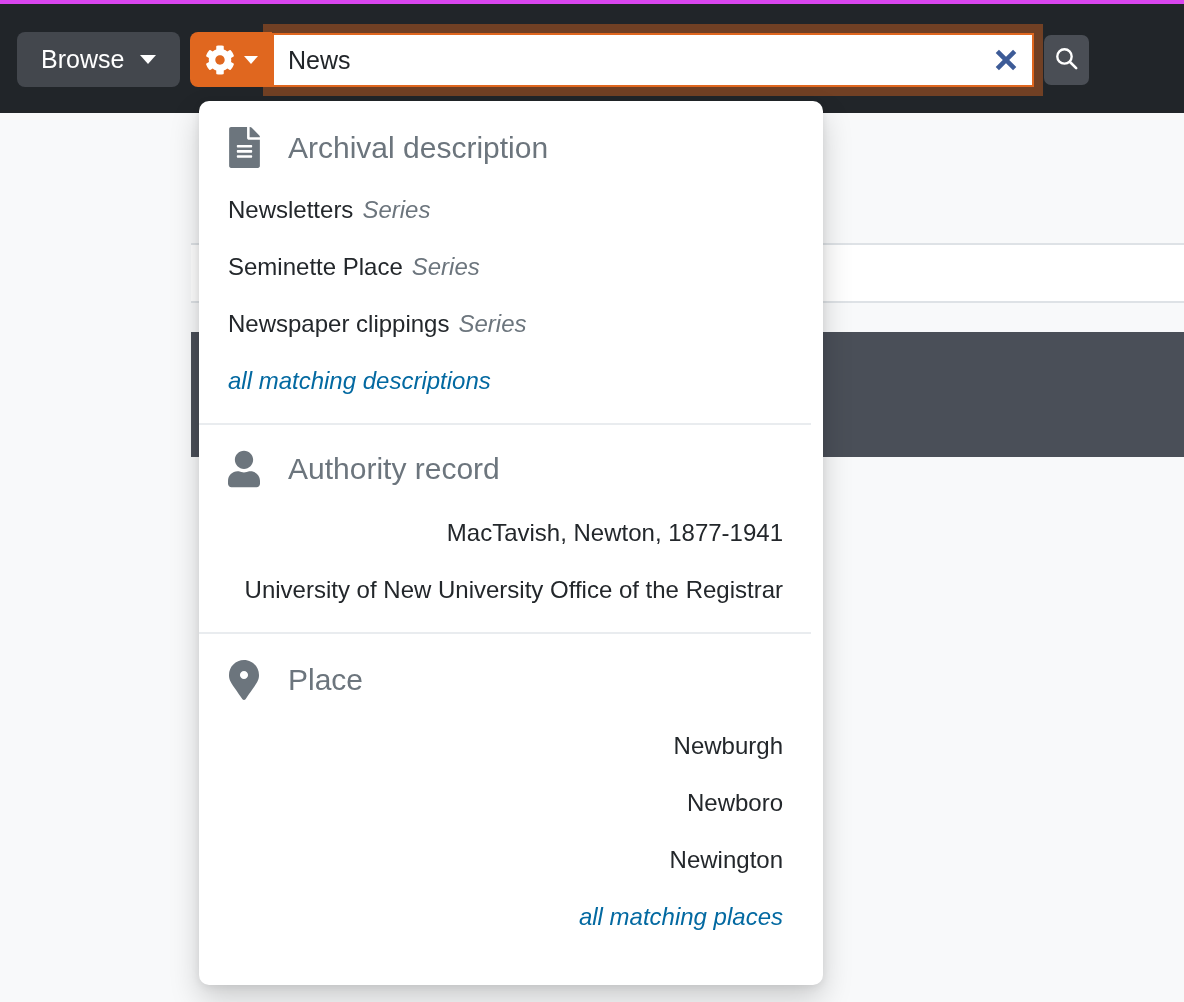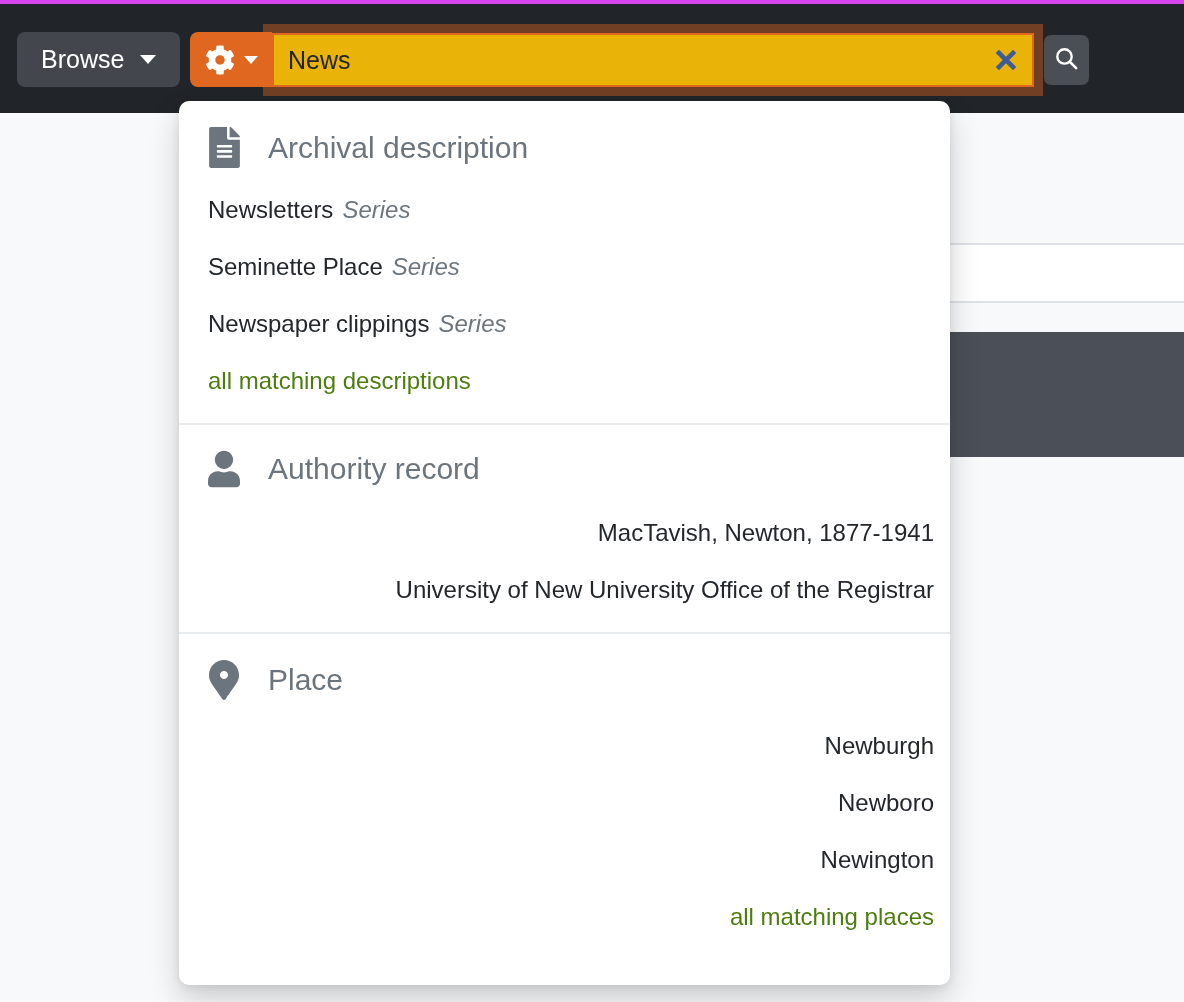--- a/index.html
+++ b/index.html
@@ -48,55 +48,55 @@
     background:#e0671f; border:none; border-radius:8px 0 0 8px;
     display:flex; align-items:center; justify-content:center; gap:9px;
     cursor:pointer; z-index:30;
   }
   .gear-btn svg { display:block; }
 
   .search-input {
     position:absolute; left:272px; top:29px; width:762px; height:54px;
     border:2px solid #e0671f; border-radius:0;
     box-shadow:0 0 0 9px rgba(224,103,31,.42);
-    background:#eab308; z-index:20;
+    background:#ffffff; z-index:20;
     font-family:inherit; font-size:25px; color:#212529;
     padding:0 62px 0 14px; outline:none;
   }
   .clear-btn {
     position:absolute; left:988px; top:40px; width:36px; height:34px;
     background:transparent; border:none; cursor:pointer; z-index:25;
     display:flex; align-items:center; justify-content:center;
   }
   .search-btn {
     position:absolute; left:1044px; top:31px; width:45px; height:50px;
     background:#4a4e55; border:none; border-radius:7px; cursor:pointer; z-index:22;
     display:flex; align-items:center; justify-content:center;
   }
 
   
   .autocomplete {
-    position:absolute; left:179px; top:101px; width:771px; height:884px;
+    position:absolute; left:199px; top:101px; width:624px; height:884px;
     background:#fff; border-radius:10px;
     box-shadow:0 14px 30px rgba(0,0,0,.18), 0 2px 8px rgba(0,0,0,.08);
-    z-index:40; padding:26px 16px 12px 29px; overflow:hidden;
+    z-index:40; padding:26px 40px 12px 29px; overflow:hidden;
   }
   .ac-header { display:flex; align-items:center; gap:28px; margin:0 0 13px 0; }
   .ac-header.later { margin-top:24px; }
   .ac-icon { width:32px; display:flex; justify-content:center; align-items:center; }
   .ac-icon svg { fill:#6c757d; display:block; }
   .ac-title { font-size:30px; color:#6c757d; }
   .ac-item {
     display:block; font-size:24px; line-height:57px; color:#23272b;
     text-decoration:none; white-space:nowrap; cursor:pointer;
   }
   .ac-item .type { font-style:italic; color:#6c757d; margin-left:9px; }
   .ac-footer {
-    display:block; font-size:24px; line-height:57px; 
-    color:#4d7c0f; text-decoration:none; cursor:pointer;
+    display:block; font-size:24px; line-height:57px; font-style:italic;
+    color:#0369a1; text-decoration:none; cursor:pointer;
   }
   .ac-list { margin-top:13px; }
   .ac-list.later { margin-top:15px;text-align:right; }
   .ac-divider { border:0; border-top:2px solid #e9ecef; margin:14px -28px 0 -29px; }
 </style>
 </head>
 <body>
 
 <div class="bg-row-white"></div>
 <div class="bg-block-dark"></div>

